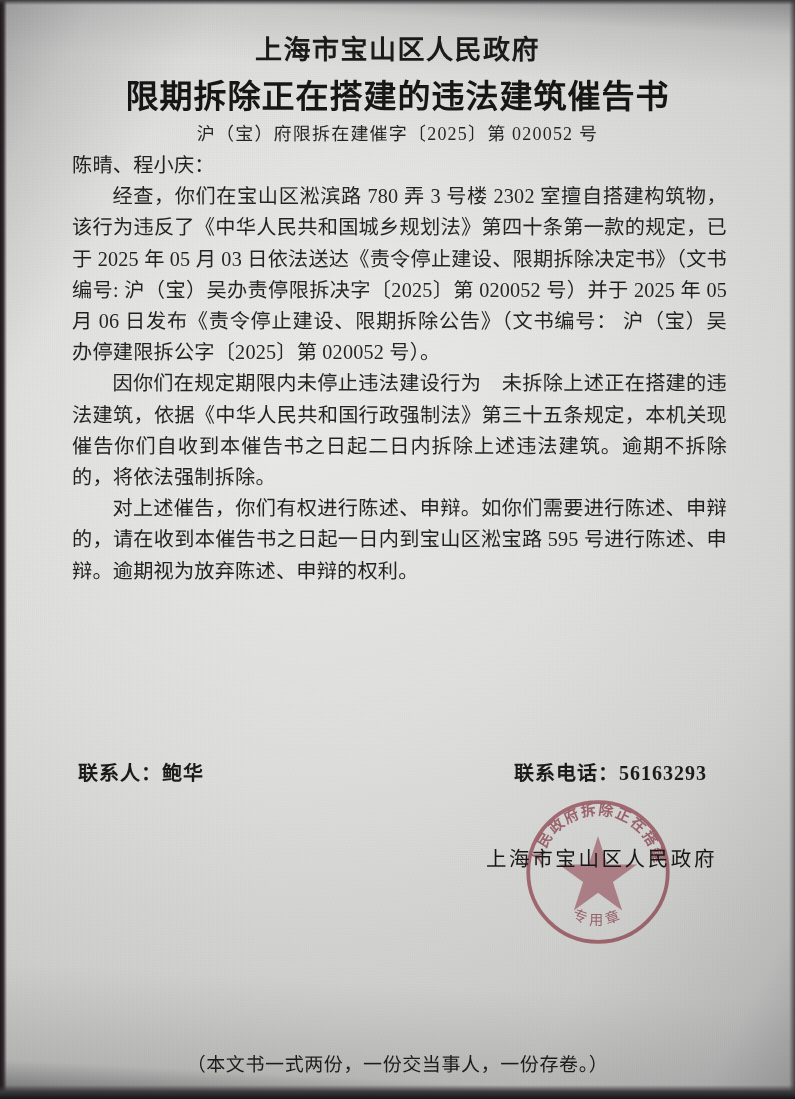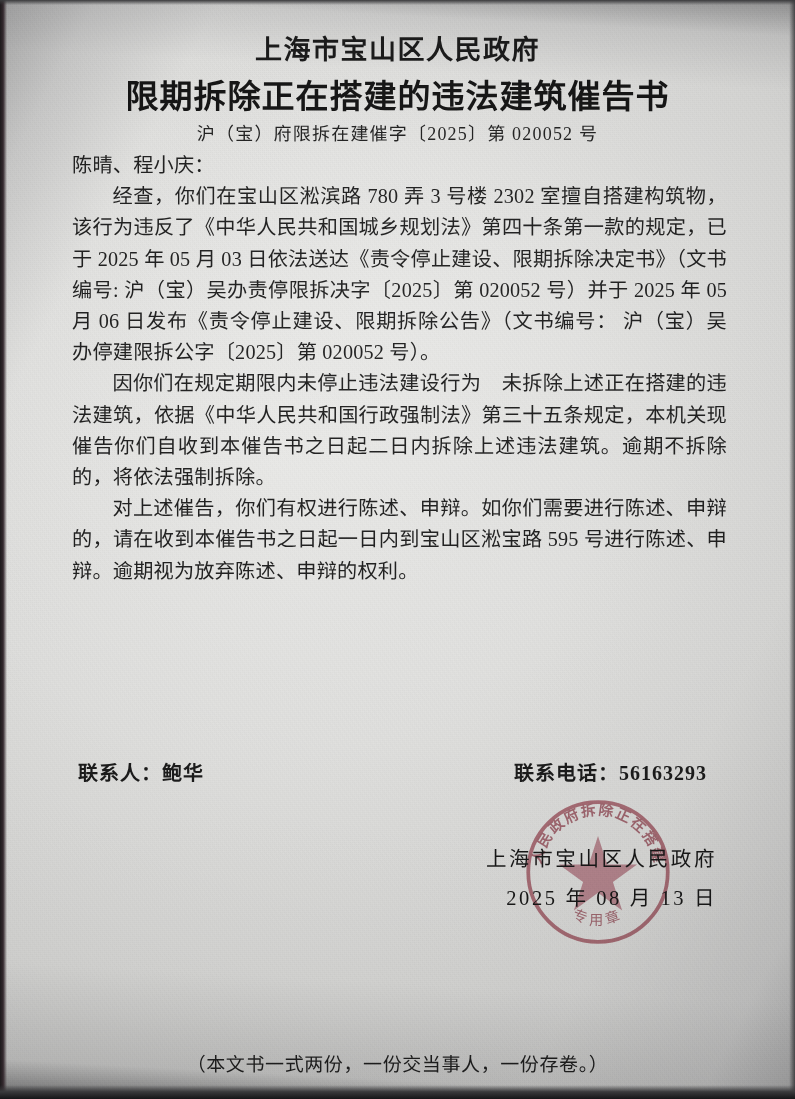--- a/index.html
+++ b/index.html
@@ -223,21 +223,20 @@
           <textPath href="#sealArc" startOffset="50%" text-anchor="middle">上海市宝山区人民政府拆除正在搭建违法建筑催告</textPath>
         </text>
         <text font-family="'Liberation Serif', serif" font-size="19" fill="#ab5a68" letter-spacing="5">
           <textPath href="#sealArcBottom" startOffset="50%" text-anchor="middle">专用章</textPath>
         </text>
       </svg>
     </div>
 
     <div class="signature">
       <div>上海市宝山区人民政府</div>
-      <div>2025 年 08 月 13 日</div>
     </div>
 
     <div class="footer-note">（本文书一式两份，一份交当事人，一份存卷。）</div>
 
   </div>
 
   <div class="softening"></div>
   <div class="edge-left"></div>
   <div class="edge-right"></div>
   <div class="edge-top"></div>

